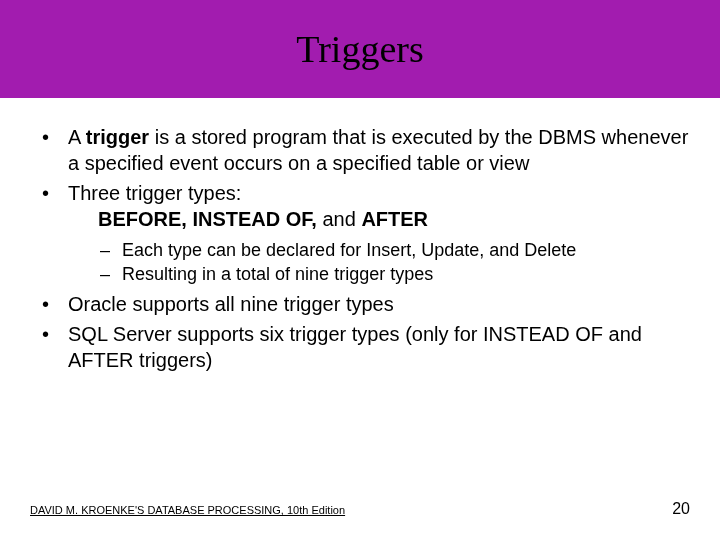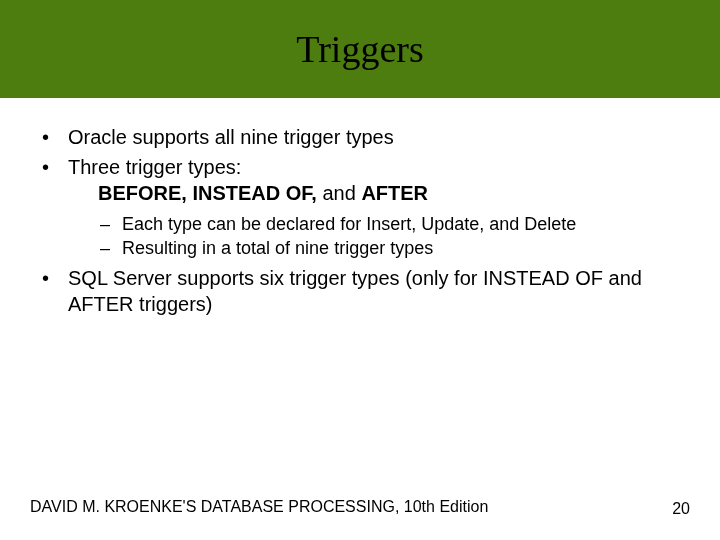--- a/index.html
+++ b/index.html
@@ -1,58 +1,61 @@
 <!DOCTYPE html>
 <html><head>
 <meta charset="utf-8">
 <style>
   * { margin: 0; padding: 0; box-sizing: border-box; }
   html, body { width: 720px; height: 540px; background: #fff; font-family: Arial, Helvetica, sans-serif; color: #000; }
   .slide { width: 720px; height: 540px; position: relative; }
-  .title-bar { background: #4d7c0f; width: 100%; height: 98px; display: flex; align-items: center; justify-content: center; }
+  .title-bar { background: #a21caf; width: 100%; height: 98px; display: flex; align-items: center; justify-content: center; }
   .title { color: #000; font-size: 38px; font-family: "Times New Roman", Times, serif; font-weight: 400; }
   .content { padding: 26px 30px 0 30px; font-size: 20px; line-height: 1.3; }
   .lvl1 { list-style: none; }
   .lvl1 > li { position: relative; padding-left: 38px; margin-bottom: 4px; }
   .lvl1 > li::before { content: "•"; position: absolute; left: 12px; top: 0; font-size: 20px; }
   .lvl1 .indent2 { padding-left: 30px; display: block; }
   .lvl2 { list-style: none; margin-top: 6px; margin-bottom: 4px; }
   .lvl2 > li { position: relative; padding-left: 54px; font-size: 18px; line-height: 1.35; }
   .lvl2 > li::before { content: "–"; position: absolute; left: 32px; top: 0; font-size: 18px; }
   .footer { position: absolute; bottom: 22px; left: 30px; right: 30px; display: flex; justify-content: space-between; align-items: flex-end; }
-  .footer-left { font-size: 16px; line-height: 1.35; }
+  .footer-left { font-size: 11px; line-height: 1.35; text-decoration: underline; }
   .footer-right { font-size: 16px; color: #000000; }
   b { font-weight: 700; }
 </style>
 </head>
 <body>
 
 <div class="slide">
 
   <div class="title-bar">
     <div class="title">Triggers</div>
   </div>
 
   <div class="content">
     <ul class="lvl1">
 
-
       <li>
-        <span>Oracle supports all nine trigger types</span>
+        <span>A </span><b>trigger</b><span> is a stored program that is executed by the DBMS whenever a specified event occurs on a specified table or view</span>
       </li>
 
       <li>
         <span>Three trigger types:</span>
         <span class="indent2">
           <b>BEFORE, INSTEAD OF, </b><span>and </span><b>AFTER</b>
         </span>
         <ul class="lvl2">
           <li><span>Each type can be declared for Insert, Update, and Delete</span></li>
           <li><span>Resulting in a total of nine trigger types</span></li>
         </ul>
+      </li>
+
+      <li>
+        <span>Oracle supports all nine trigger types</span>
       </li>
 
       <li>
         <span>SQL Server supports six trigger types (only for INSTEAD OF and AFTER triggers)</span>
       </li>
 
     </ul>
   </div>
 
   <div class="footer">

